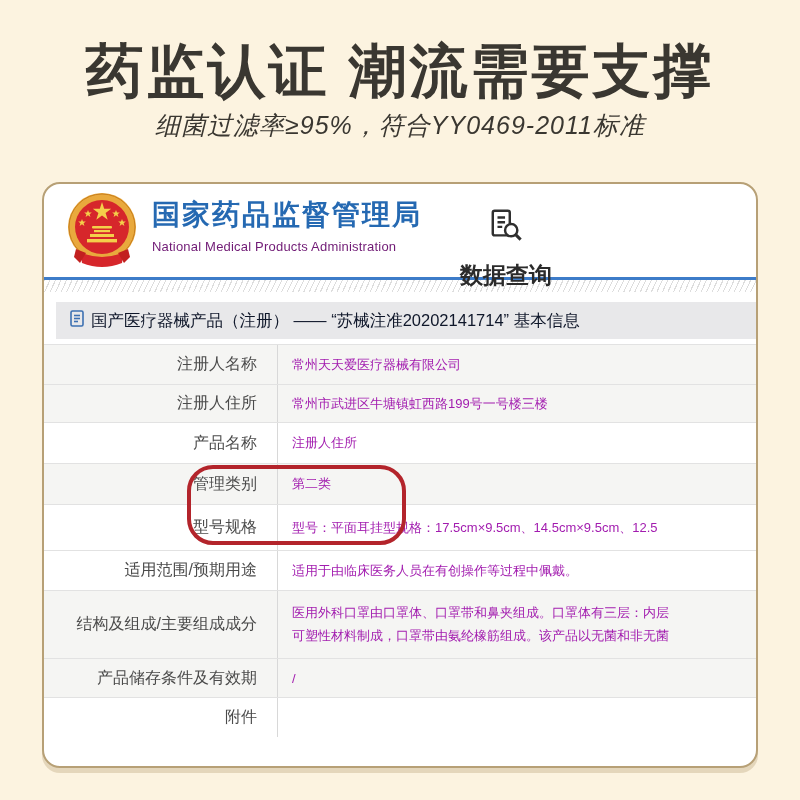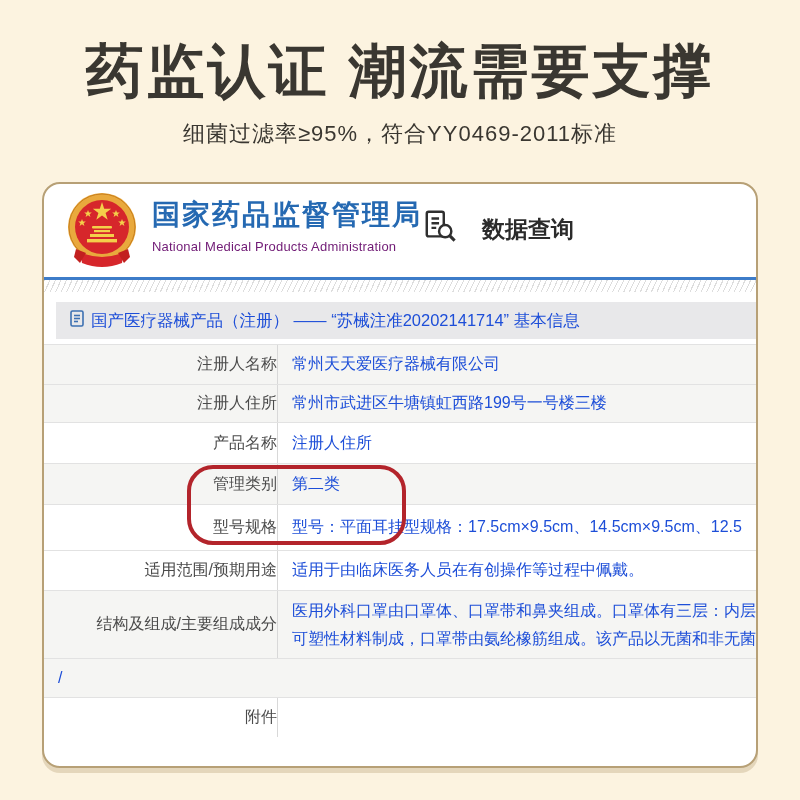--- a/index.html
+++ b/index.html
@@ -10,62 +10,62 @@
     position:relative; overflow:hidden;
     color:#4b4b4b;
   }
   
   .hero { text-align:center; padding-top:38px; }
   .hero-title {
     font-size:58px; font-weight:bold; color:#3a3731;
     letter-spacing:3px; line-height:1.15;
   }
   .hero-sub {
-    margin-top:14px; font-size:22px; color:#3a3731; letter-spacing:1px;
+    margin-top:4px; font-size:25px; color:#3a3731; letter-spacing:1px;font-style:italic;
   }
   
   .card {
     position:absolute; left:42px; top:182px; width:716px; height:586px;
     background:#ffffff; border:2px solid #b7a076; border-radius:18px;
     overflow:hidden;
     box-shadow:0 5px 0 rgba(183,160,118,0.35);
   }
   .card-header { position:relative; height:93px; }
   .emblem { position:absolute; left:22px; top:5px; width:72px; height:86px; }
   .agency { position:absolute; left:108px; top:12px; }
   .agency-cn { color:#2569b2; font-size:28px; font-weight:bold; letter-spacing:2px; }
   .agency-en { color:#701a75; font-size:13px; margin-top:5px; letter-spacing:0.2px; }
   .query {
-    position:absolute; left:379px; top:24px; height:42px;
-    display:flex; align-items:center; gap:25px;
-    color:#2b2b2b; font-size:23px; font-weight:600; cursor:pointer;
+    position:absolute; left:416px; top:24px; height:42px;
+    display:flex; align-items:center; gap:12px;
+    color:#2b2b2b; font-size:23px; font-weight:600; cursor:pointer;flex-direction:column;
   }
   .blue-line { height:3px; background:#3d7cc9; }
   .hatch {
     height:12px;
     background:repeating-linear-gradient(115deg,#dddddd 0 1px,transparent 1px 5px);
   }
   .banner {
     margin:10px 0 0 12px; height:37px; background:#e8e8ea;
     display:flex; align-items:center; gap:7px; padding-left:14px;
-    color:#1d4ed8; font-size:16.5px; white-space:nowrap; overflow:hidden;
+    color:#0f172a; font-size:16.5px; white-space:nowrap; overflow:hidden;
   }
   
   .tbl { margin-top:5px; }
   .row { display:flex; border-top:1px solid #e2e2e2; background:#ffffff; }
   .row.alt { background:#f5f5f3; }
   .row .lbl {
     width:234px; flex:0 0 234px;
     display:flex; align-items:center; justify-content:flex-end;
-    padding-right:0; border-right:1px solid #d8d8d8;
+    padding-right:20px; border-right:1px solid #d8d8d8;
     font-size:16px; color:#4b4b4b; text-align:right; white-space:nowrap;
   }
   .row .val {
     flex:1; display:flex; flex-direction:column; justify-content:center;
-    padding-left:14px; font-size:16px; color:#1d4ed8;
+    padding-left:14px; font-size:13px; color:#a21caf;
     white-space:nowrap; overflow:hidden;
   }
   .val div { line-height:1.7; }
   .h40{height:40px}.h39{height:39px}.h38{height:38px}.h41{height:41px}
   .h46{height:46px}.h68{height:68px}
   
   .red-ring {
     position:absolute; left:143px; top:281px; width:219px; height:80px;
     border:4px solid #b3242b; border-radius:26px; pointer-events:none;
   }
@@ -161,20 +161,21 @@
       <div class="val">适用于由临床医务人员在有创操作等过程中佩戴。</div>
     </div>
     <div class="row alt h68">
       <div class="lbl">结构及组成/主要组成成分</div>
       <div class="val">
         <div>医用外科口罩由口罩体、口罩带和鼻夹组成。口罩体有三层：内层</div>
         <div>可塑性材料制成，口罩带由氨纶橡筋组成。该产品以无菌和非无菌</div>
       </div>
     </div>
     <div class="row alt h39">
+      <div class="lbl">产品储存条件及有效期</div>
       <div class="val">/</div>
     </div>
     <div class="row h40">
       <div class="lbl">附件</div>
       <div class="val"></div>
     </div>
   </div>
 
   <div class="red-ring"></div>
 </div>

